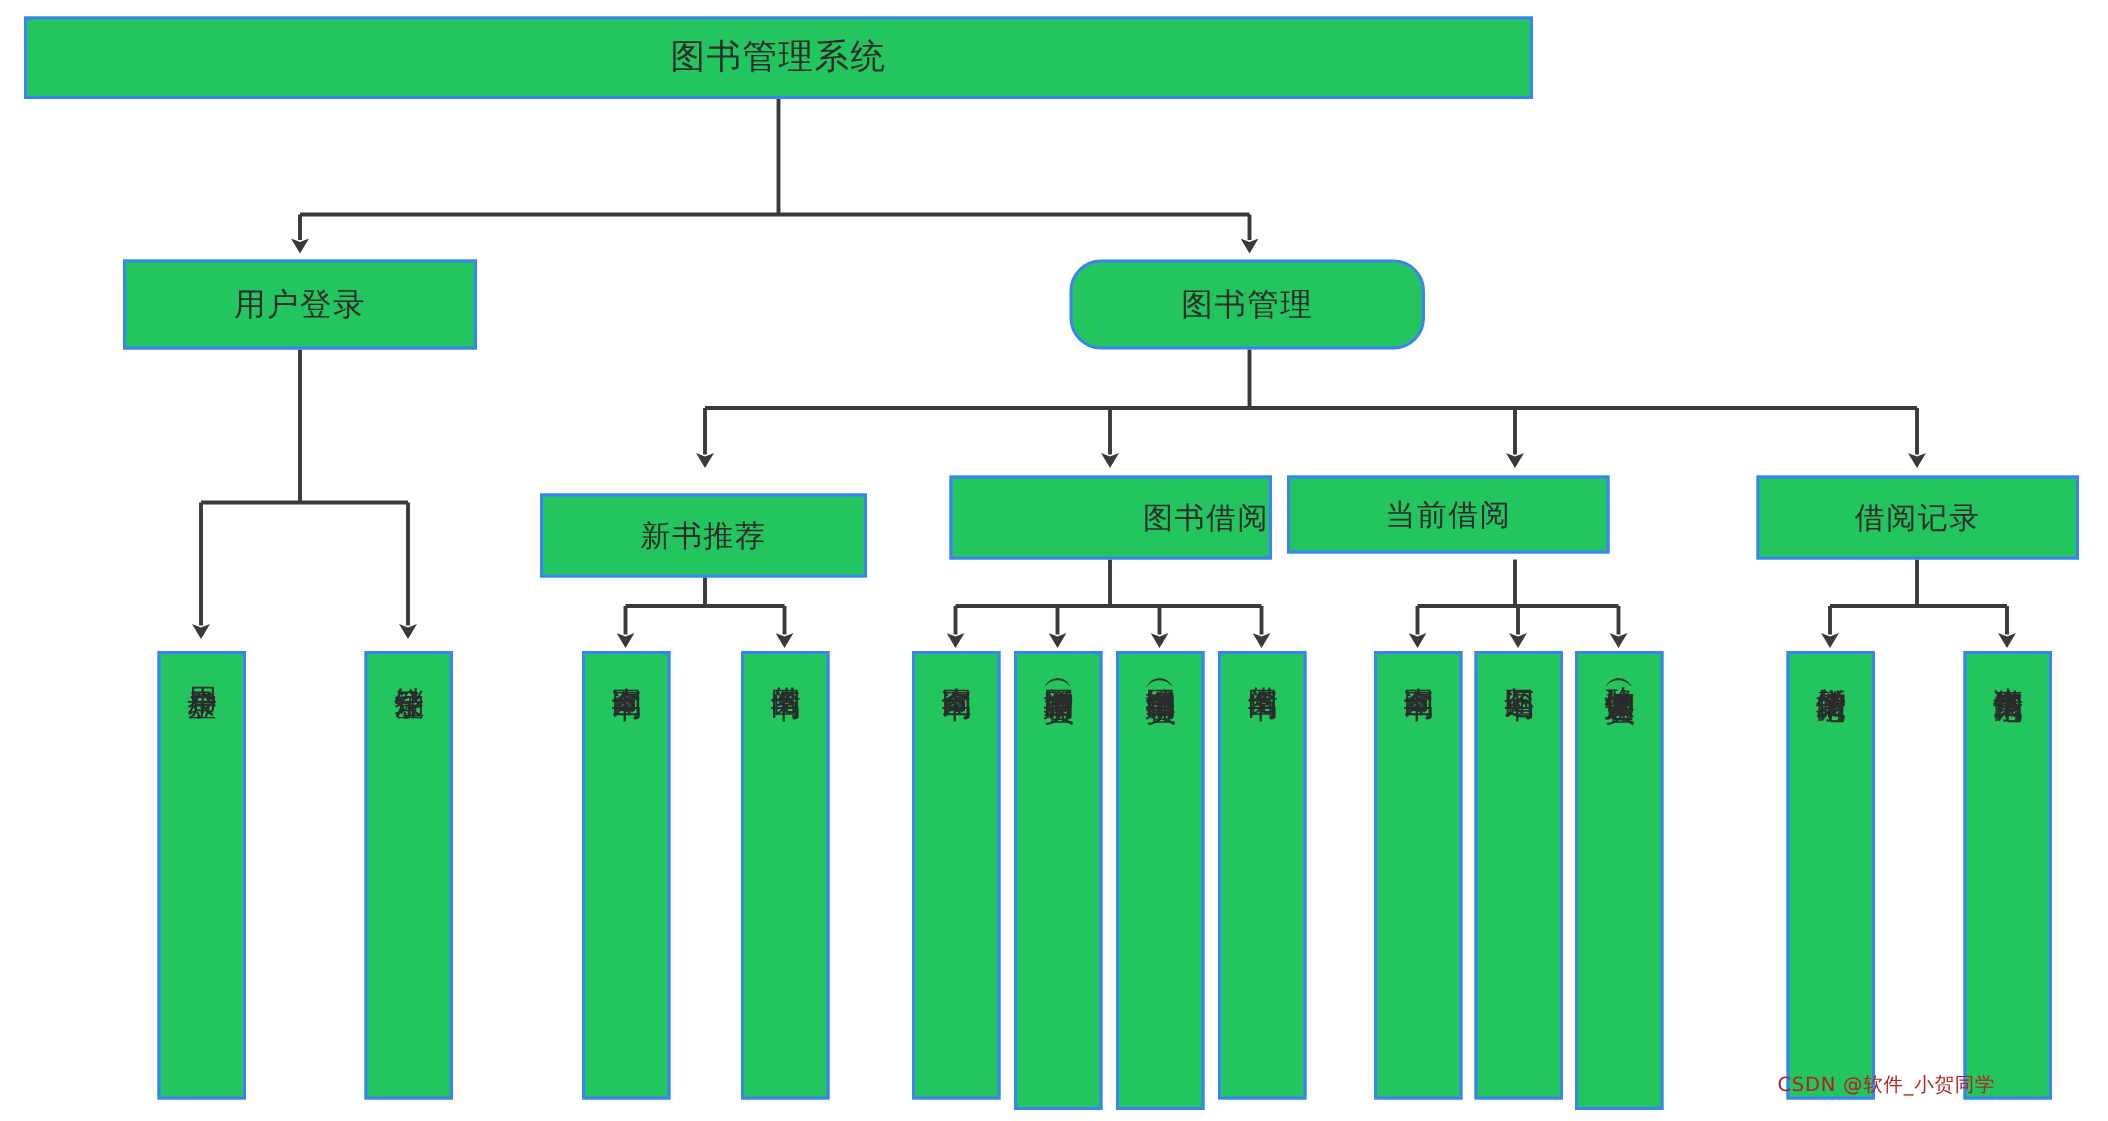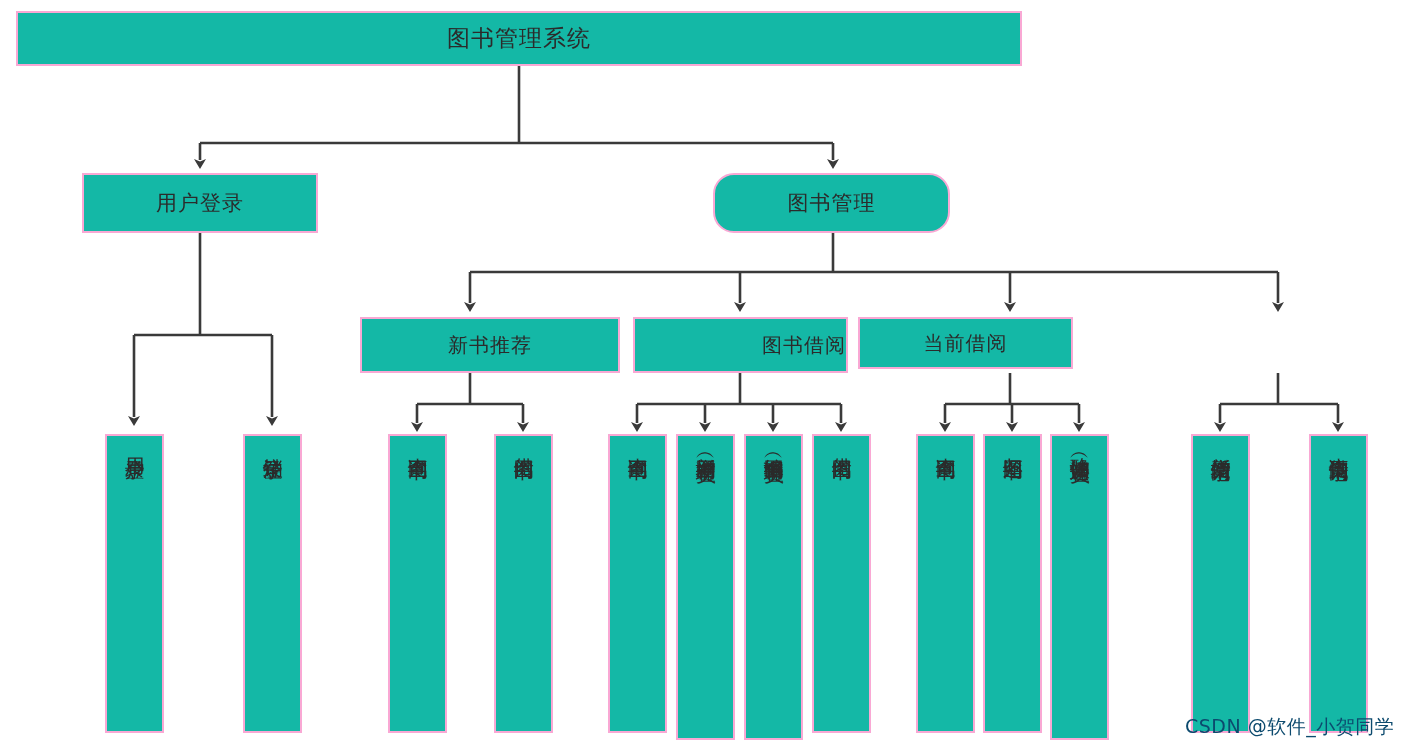--- a/index.html
+++ b/index.html
@@ -21,22 +21,22 @@
   #edge-layer {
     position: absolute;
     left: 0;
     top: 0;
     width: 1405px;
     height: 747px;
   }
   .node {
     position: absolute;
     box-sizing: border-box;
-    border: 2px solid #f9a8d4;
-    background: #14b8a6;
+    border: 2px solid #3b82f6;
+    background: #22c55e;
     color: #2b2b2b;
     display: flex;
     align-items: center;
     justify-content: center;
     z-index: 2;
   }
   .node.level-0 {
     font-size: 23px;
     border-width: 2px;
   }
@@ -63,22 +63,22 @@
   }
   .htext {
     line-height: 1;
     letter-spacing: 1px;
     white-space: nowrap;
   }
   #watermark {
     position: absolute;
     left: 1185px;
     top: 714px;
-    font-size: 19px;
-    color: #0c4a6e;
+    font-size: 13px;
+    color: #b91c1c;
     letter-spacing: 0.5px;
     white-space: nowrap;
     z-index: 5;
     pointer-events: none;
   }
 </style>
 </head>
 <body>
 
 <div id="diagram-root">
@@ -138,32 +138,35 @@
   </div>
 
   <div class="node level-1" style="left:82px; top:173px; width:236px; height:60px;">
     <span class="htext">用户登录</span>
   </div>
 
   <div class="node level-1" style="left:713px; top:173px; width:237px; height:60px;border-radius:21px;">
     <span class="htext">图书管理</span>
   </div>
 
-  <div class="node level-2" style="left:360px; top:317px; width:260px; height:56px;justify-content:center;">
+  <div class="node level-2" style="left:360px; top:329px; width:218px; height:56px;justify-content:center;">
     <span class="htext">新书推荐</span>
   </div>
 
   <div class="node level-2" style="left:633px; top:317px; width:215px; height:56px;justify-content:flex-end;">
     <span class="htext">图书借阅</span>
   </div>
 
   <div class="node level-2" style="left:858px; top:317px; width:215px; height:52px;">
     <span class="htext">当前借阅</span>
   </div>
 
+  <div class="node level-2" style="left:1171px; top:317px; width:215px; height:56px;">
+    <span class="htext">借阅记录</span>
+  </div>
 
   <div class="node leaf" style="left:105px; top:434px; width:59px; height:299px;">
     <span class="vtext">用户登录</span>
   </div>
 
   <div class="node leaf" style="left:243px; top:434px; width:59px; height:299px;">
     <span class="vtext">注销登录</span>
   </div>
 
   <div class="node leaf" style="left:388px; top:434px; width:59px; height:299px;">

